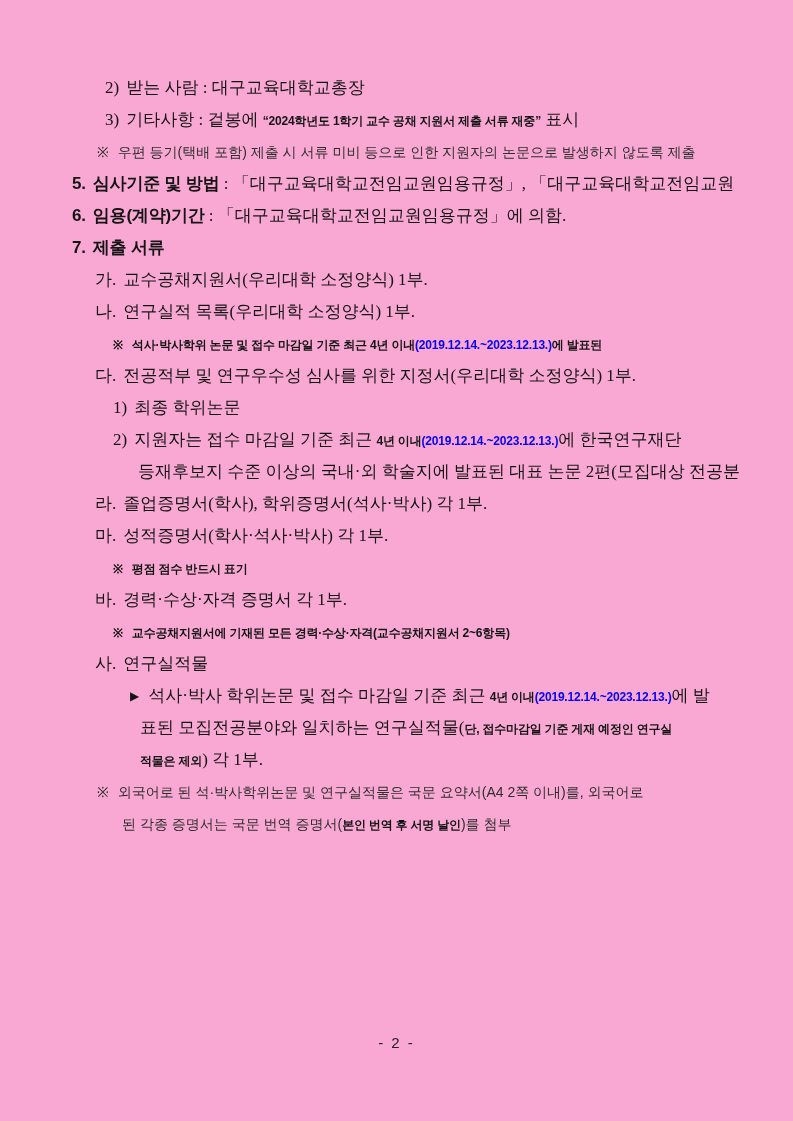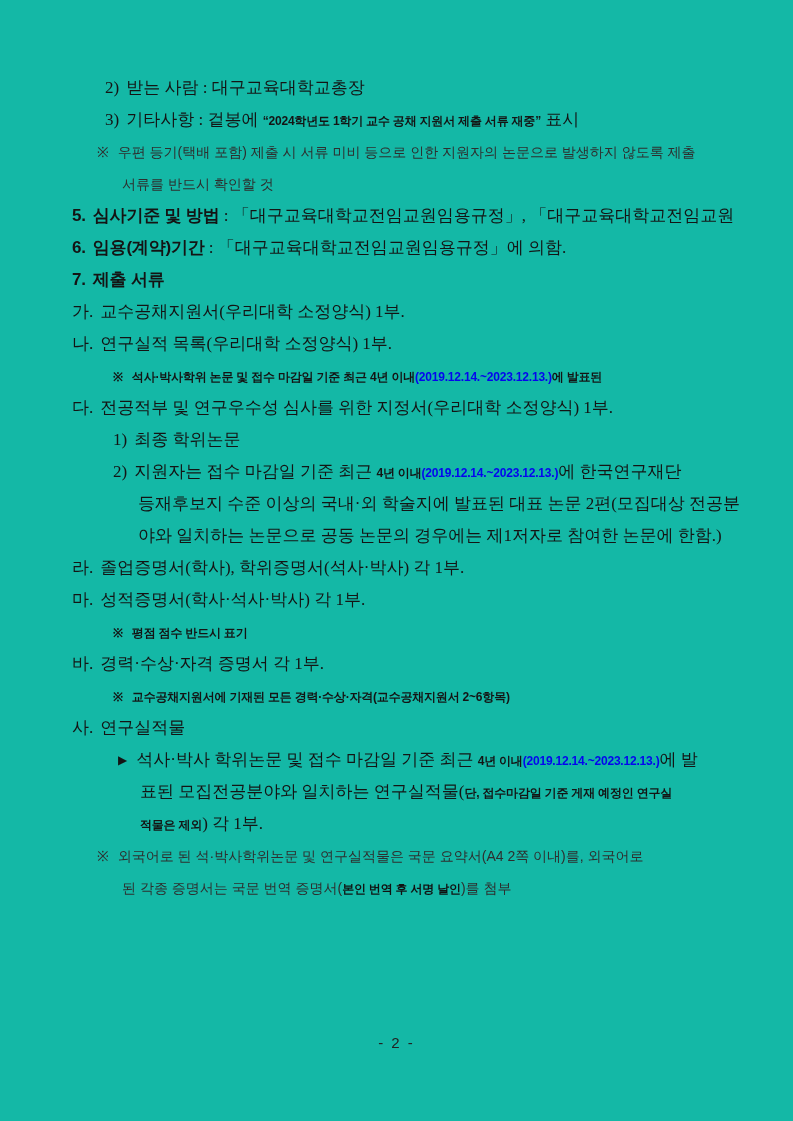--- a/index.html
+++ b/index.html
@@ -4,21 +4,21 @@
 <style>
   html, body {
     margin: 0;
     padding: 0;
     background: #ffffff;
   }
   .page {
     position: relative;
     width: 793px;
     height: 1121px;
-    background: #14b8a6;
+    background: #f9a8d4;
     overflow: hidden;
     font-family: "Liberation Serif", serif;
     color: #141414;
   }
   .content {
     position: absolute;
     left: 72px;
     top: 72px;
     width: 650px;
   }
@@ -26,24 +26,24 @@
     margin: 0;
     height: 32px;
     line-height: 32px;
     font-size: 17px;
     white-space: nowrap;
   }
   
   .ind-sub     { margin-left: 33px; }   
   .ind-note    { margin-left: 25px; }   
   .ind-note2   { margin-left: 50px; }   
-  .ind-item    { }   
+  .ind-item    { margin-left: 23px; }   
   .ind-bnote   { margin-left: 41px; }   
   .ind-bnote2  { margin-left: 66px; }   
-  .ind-bullet  { margin-left: 46px; }   
+  .ind-bullet  { margin-left: 58px; }   
   .ind-bullet2 { margin-left: 68px; }   
   .ind-sec5b   { margin-left: 181px; }  
 
   .num { margin-right: 7px; }
   .marker { margin-right: 9px; }
 
   
   .g {
     font-family: "Liberation Sans", sans-serif;
     font-weight: bold;
@@ -89,42 +89,40 @@
 <body>
 
 <div class="page">
   <div class="content">
 
     <p class="ln ind-sub"><span class="num">2)</span><span>받는 사람 : 대구교육대학교총장</span></p>
 
     <p class="ln ind-sub"><span class="num">3)</span><span>기타사항 : 겉봉에 </span><span class="g">“2024학년도 1학기 교수 공채 지원서 제출 서류 재중”</span><span> 표시</span></p>
 
     <p class="ln ind-note small"><span class="marker">※</span><span>우편 등기(택배 포함) 제출 시 서류 미비 등으로 인한 지원자의 논문으로 발생하지 않도록 제출</span></p>
-    <p class="ln ind-note2 small"><span>서류를 반드시 확인할 것</span></p>
 
     <p class="ln"><span class="sec-title num">5.</span><span class="sec-title">심사기준 및 방법</span><span> : </span><span>「대구교육대학교전임교원임용규정」, 「대구교육대학교전임교원</span></p>
 
     <p class="ln"><span class="sec-title num">6.</span><span class="sec-title">임용(계약)기간</span><span> : </span><span>「대구교육대학교전임교원임용규정」에 의함.</span></p>
 
     <p class="ln"><span class="sec-title num">7.</span><span class="sec-title">제출 서류</span></p>
 
     <p class="ln ind-item"><span class="num">가.</span><span>교수공채지원서(우리대학 소정양식) 1부.</span></p>
 
     <p class="ln ind-item"><span class="num">나.</span><span>연구실적 목록(우리대학 소정양식) 1부.</span></p>
 
     <p class="ln ind-bnote"><span class="g marker">※</span><span class="g">석사·박사학위 논문 및 접수 마감일 기준 최근 4년 이내</span><span class="g blue">(2019.12.14.~2023.12.13.)</span><span class="g">에 발표된</span></p>
 
     <p class="ln ind-item"><span class="num">다.</span><span>전공적부 및 연구우수성 심사를 위한 지정서(우리대학 소정양식) 1부.</span></p>
 
 
     <p class="ln ind-bnote"><span class="num">1)</span><span>최종 학위논문</span></p>
 
     <p class="ln ind-bnote"><span class="num">2)</span><span>지원자는 접수 마감일 기준 최근 </span><span class="g">4년 이내</span><span class="g blue">(2019.12.14.~2023.12.13.)</span><span>에 한국연구재단</span></p>
     <p class="ln ind-bnote2"><span>등재후보지 수준 이상의 국내·외 학술지에 발표된 대표 논문 2편(모집대상 전공분</span></p>
-    <p class="ln ind-bnote2"><span>야와 일치하는 논문으로 공동 논문의 경우에는 제1저자로 참여한 논문에 한함.)</span></p>
 
     <p class="ln ind-item"><span class="num">라.</span><span>졸업증명서(학사), 학위증명서(석사·박사) 각 1부.</span></p>
 
     <p class="ln ind-item"><span class="num">마.</span><span>성적증명서(학사·석사·박사) 각 1부.</span></p>
 
     <p class="ln ind-bnote"><span class="g marker">※</span><span class="g">평점 점수 반드시 표기</span></p>
 
     <p class="ln ind-item"><span class="num">바.</span><span>경력·수상·자격 증명서 각 1부.</span></p>
 
     <p class="ln ind-bnote"><span class="g marker">※</span><span class="g">교수공채지원서에 기재된 모든 경력·수상·자격(교수공채지원서 2~6항목)</span></p>

